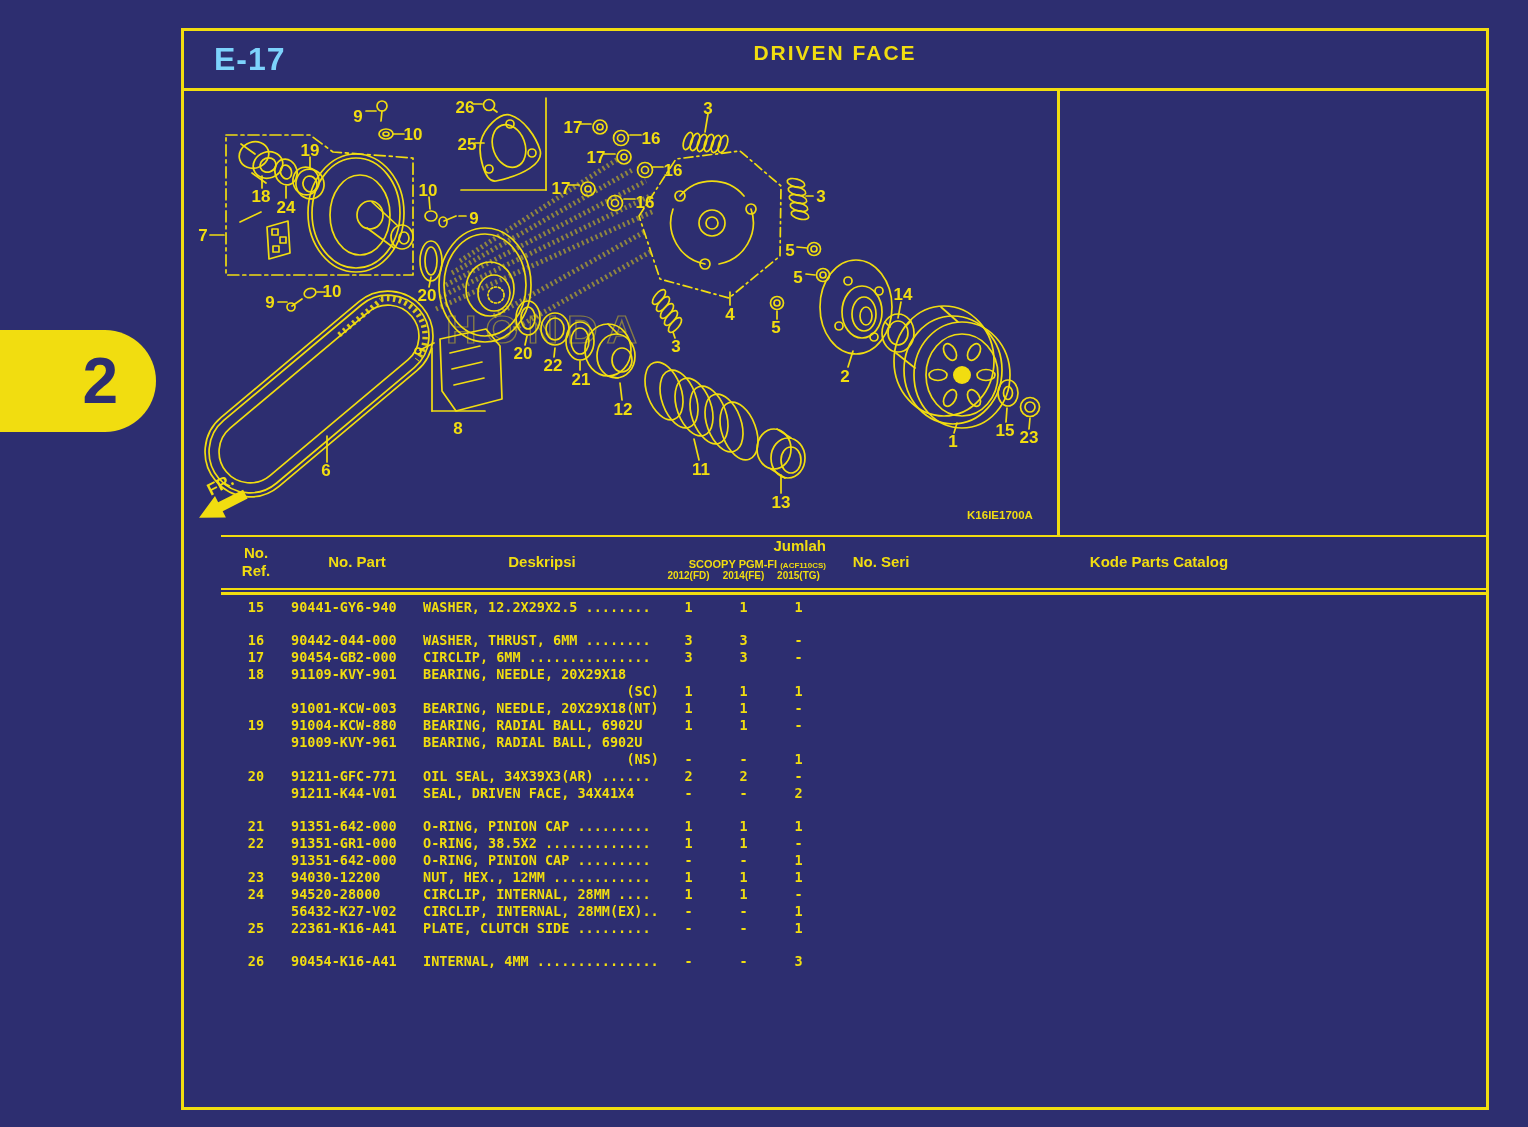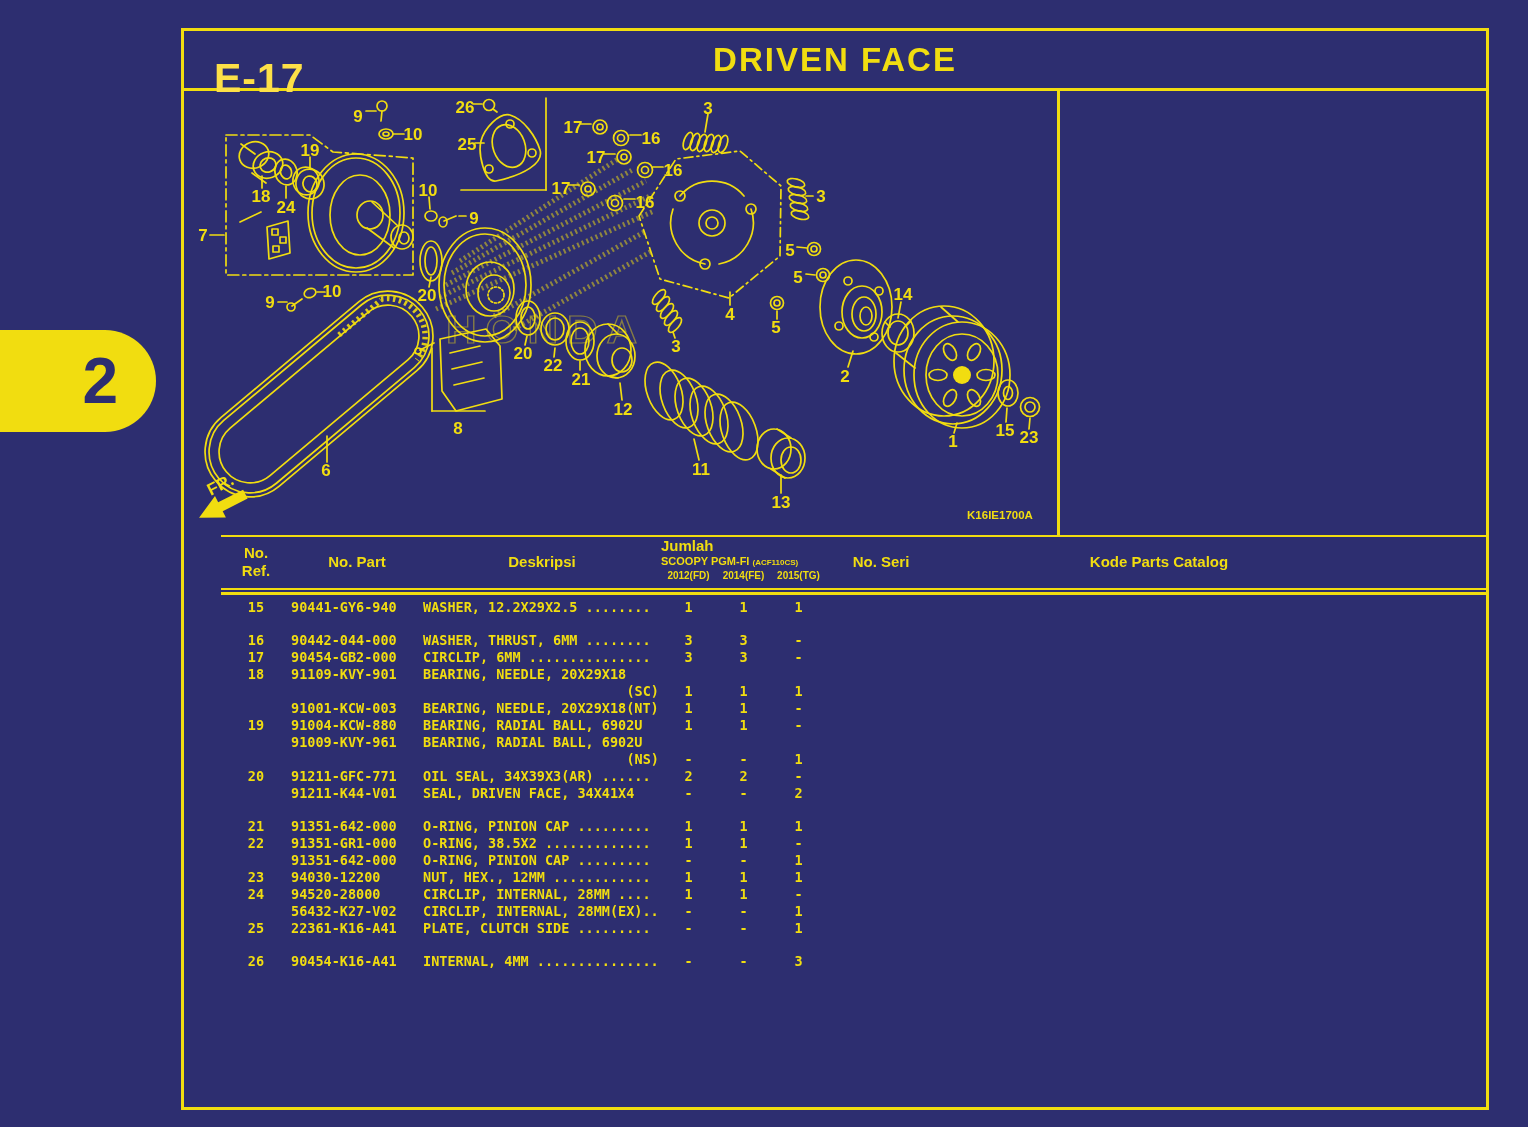--- a/index.html
+++ b/index.html
@@ -5,35 +5,35 @@
   html,body{margin:0;padding:0;background:#2d2e70;}
   .stage{position:relative;width:1528px;height:1127px;background:#2d2e70;overflow:hidden;
          font-family:"Liberation Sans",sans-serif;}
   .side-tab{position:absolute;left:0;top:330px;width:156px;height:102px;background:#f1dd10;
             border-radius:0 52px 52px 0;display:flex;align-items:center;justify-content:flex-end;
             padding-right:38px;box-sizing:border-box;}
   .side-tab span{font-size:64px;font-weight:bold;color:#2d2e70;line-height:1;}
   .frame{position:absolute;left:181px;top:28px;width:1308px;height:1082px;
          border:3px solid #f1dd10;box-sizing:border-box;}
   .frame-header{position:relative;height:57px;border-bottom:3px solid #f1dd10;}
-  .fh-code{position:absolute;left:30px;top:24px;font-size:41px;font-weight:bold;color:#fde047;letter-spacing:1px;}
-  .fh-title{position:absolute;left:0;width:100%;top:10px;text-align:center;font-size:33px;
+  .fh-code{position:absolute;left:30px;top:10px;font-size:32px;font-weight:bold;color:#7dd3fc;letter-spacing:1px;}
+  .fh-title{position:absolute;left:0;width:100%;top:10px;text-align:center;font-size:21px;
             font-weight:bold;color:#f1dd10;letter-spacing:2px;}
   .content{position:relative;height:444px;display:flex;}
   .diagram-area{position:relative;width:873px;height:444px;}
   .right-panel{flex:1;border-left:3px solid #f1dd10;}
   .table-area{position:relative;border-top:2px solid #f1dd10;color:#f1dd10;margin-left:37px;}
   .thead{position:relative;height:51px;font-weight:bold;}
   .th{position:absolute;text-align:center;font-size:15px;}
   .th-ref{left:0;width:70px;top:7px;line-height:18px;}
   .th-part{left:70px;width:132px;top:16px;}
   .th-desc{left:202px;width:238px;top:16px;}
-  .th-jumlah{left:440px;width:165px;top:1px;text-align:left;}
+  .th-jumlah{left:440px;width:165px;top:1px;text-align:right;}
   .th-jumlah .j1{font-size:15px;line-height:16px;}
-  .th-jumlah .j2{font-size:11px;line-height:14px;letter-spacing:0;}
+  .th-jumlah .j2{font-size:11px;line-height:21px;letter-spacing:0;}
   .th-jumlah .j2 small{font-size:8px;}
   .th-years{left:440px;width:165px;top:33px;display:flex;}
   .th-years span{width:55px;font-size:10px;}
   .th-seri{left:605px;width:110px;top:16px;}
   .th-kode{left:715px;right:0;top:16px;padding-right:104px;}
   .rule-thin{height:2px;background:#f1dd10;}
   .rule-gap{height:2px;}
   .rule-thick{height:3px;background:#f1dd10;}
   .tbody{padding-top:4px;font-family:"DejaVu Sans Mono",monospace;font-weight:bold;font-size:13.5px;}
   .trow{display:grid;grid-template-columns:70px 132px 238px 55px 55px 55px;height:17px;line-height:17px;}

